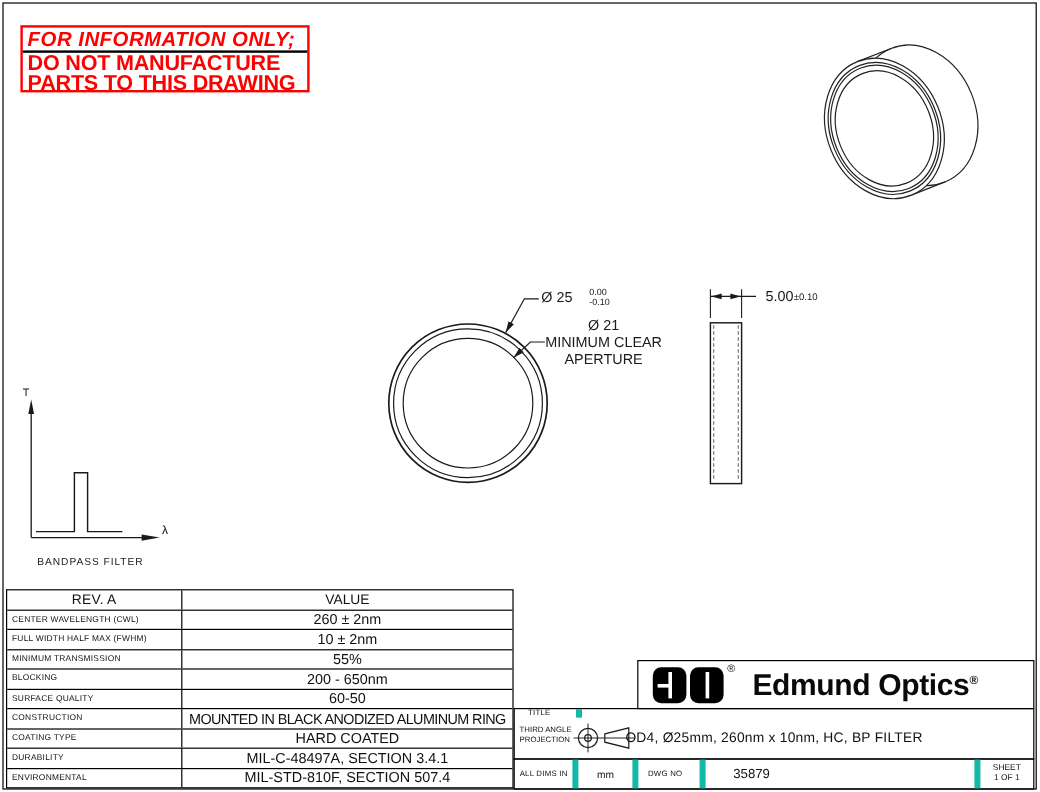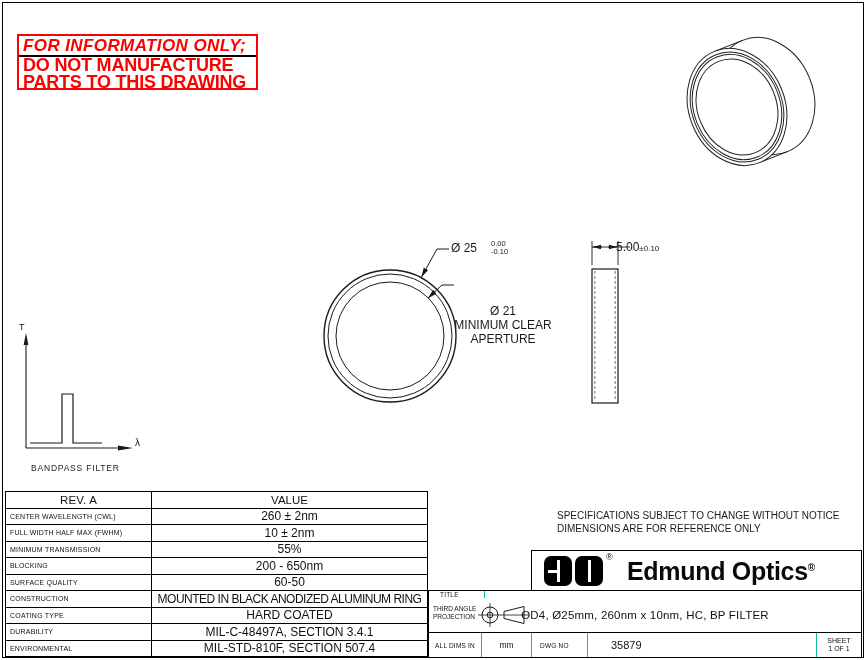--- a/index.html
+++ b/index.html
@@ -2,30 +2,30 @@
 <html><head>
 <meta charset="utf-8">
 <style>
   html,body{margin:0;padding:0;background:#fff;}
   .page{position:relative;width:867px;height:660px;background:#fff;overflow:hidden;
         font-family:"Liberation Sans",sans-serif;color:#111;}
   .abs{position:absolute;}
   .frame{left:2px;top:2px;width:860px;height:654px;border:1px solid #000;}
 
   
-  .warn{left:17px;top:34px;width:241px;height:56px;border:2px solid #f00;box-sizing:border-box;
+  .warn{left:17px;top:21px;width:241px;height:56px;border:2px solid #f00;box-sizing:border-box;
         color:#f00;font-weight:bold;line-height:17px;}
   .warn .l1{font-style:italic;font-size:17px;padding:1px 0 0 4px;border-bottom:2px solid #000;
             letter-spacing:.4px;height:18px;}
   .warn .l2,.warn .l3{font-size:18px;padding-left:4px;letter-spacing:-.2px;}
 
   
   .dim{font-size:12px;color:#1a1a1a;white-space:nowrap;}
   .tolstack{display:inline-block;vertical-align:middle;font-size:7.5px;line-height:8px;margin-left:14px;}
-  .dia21{width:130px;text-align:center;line-height:14px;margin-top:40px;}
+  .dia21{width:130px;text-align:center;line-height:14px;}
   .small-tol{font-size:8px;}
 
   .graph-t{font-size:9px;}
   .graph-l{font-size:10px;}
   .caption{font-size:8.5px;letter-spacing:.8px;color:#1a1a1a;}
 
   
   .spec{left:5px;top:491px;width:423px;height:166px;border:1px solid #000;box-sizing:border-box;
         display:flex;flex-direction:column;}
   .spec .row{flex:1;display:flex;border-top:1px solid #000;min-height:0;}
@@ -46,21 +46,21 @@
   .tile{position:absolute;width:28px;height:30px;background:#000;border-radius:7px;top:5px;}
   .tile .vbar{position:absolute;left:13px;top:4px;width:2.5px;height:22px;background:#fff;}
   .tile .hbar{position:absolute;left:4px;top:14px;width:11px;height:2.5px;background:#fff;}
   .logo-reg{position:absolute;left:74px;top:1px;font-size:9px;}
   .brand{position:absolute;left:95px;top:6px;font-size:25px;font-weight:bold;letter-spacing:-.3px;
          color:#0a0a0a;white-space:nowrap;}
   .brand sup{font-size:10px;}
 
   .row2{left:428px;top:590px;width:434px;height:43px;display:flex;flex-direction:column;}
   .row3{left:428px;top:632px;width:434px;height:26px;display:flex;}
-  .cell{border-right:1px solid #14b8a6;display:flex;align-items:center;box-sizing:border-box;min-width:0;}
+  .cell{border-right:5px solid #14b8a6;display:flex;align-items:center;box-sizing:border-box;min-width:0;}
   .cell:last-child{border-right:none;}
   .lbl{font-size:6.5px;letter-spacing:.2px;}
   .proj-cell{width:103px;position:relative;}
   .proj-txt{position:absolute;left:4px;top:14px;font-size:6.5px;line-height:7.5px;}
   .title-lbl{width:56px;padding-left:11px;}
   .title-val{flex:1;justify-content:center;font-size:11.5px;letter-spacing:.2px;white-space:nowrap;}
   .dims-lbl{width:53px;justify-content:center;}
   .mm-cell{width:50px;justify-content:center;font-size:8.5px;}
   .dwg-lbl{width:56px;padding-left:8px;}
   .dwg-val{width:229px;padding-left:23px;font-size:11px;}
@@ -147,21 +147,21 @@
       <span style="display:block">-0.10</span>
     </span>
   </div>
 
   <div class="abs dim dia21" style="left:438px;top:264px;">
     <div>Ø 21</div>
     <div>MINIMUM CLEAR</div>
     <div>APERTURE</div>
   </div>
 
-  <div class="abs dim" style="left:616px;top:240px;display:flex;align-items:center;">
+  <div class="abs dim" style="left:638px;top:240px;display:flex;align-items:flex-start;">
     <span>5.00</span>
     <span class="small-tol" style="padding-top:3px">±0.10</span>
   </div>
 
   <div class="abs graph-t" style="left:19px;top:322px;">T</div>
   <div class="abs graph-l" style="left:135px;top:437px;">λ</div>
   <div class="abs caption" style="left:31px;top:463px;">BANDPASS FILTER</div>
 
   <div class="abs spec">
     <div class="row">
@@ -199,24 +199,20 @@
     <div class="row">
       <div class="c1">DURABILITY</div>
       <div class="c2">MIL-C-48497A, SECTION 3.4.1</div>
     </div>
     <div class="row">
       <div class="c1">ENVIRONMENTAL</div>
       <div class="c2">MIL-STD-810F, SECTION 507.4</div>
     </div>
   </div>
 
-  <div class="abs notes">
-    <div>SPECIFICATIONS SUBJECT TO CHANGE WITHOUT NOTICE</div>
-    <div>DIMENSIONS ARE FOR REFERENCE ONLY</div>
-  </div>
 
   <div class="abs tb ebox">
     <div class="tile" style="left:12px">
       <div class="vbar"></div>
       <div class="hbar"></div>
     </div>
     <div class="tile" style="left:43px">
       <div class="vbar"></div>
     </div>
     <div class="logo-reg">®</div>

